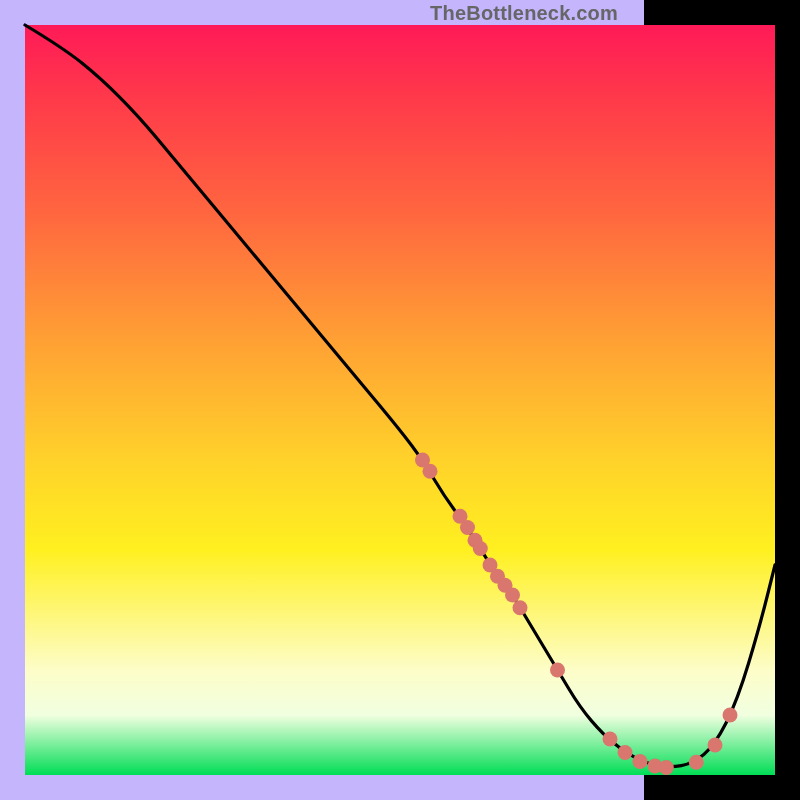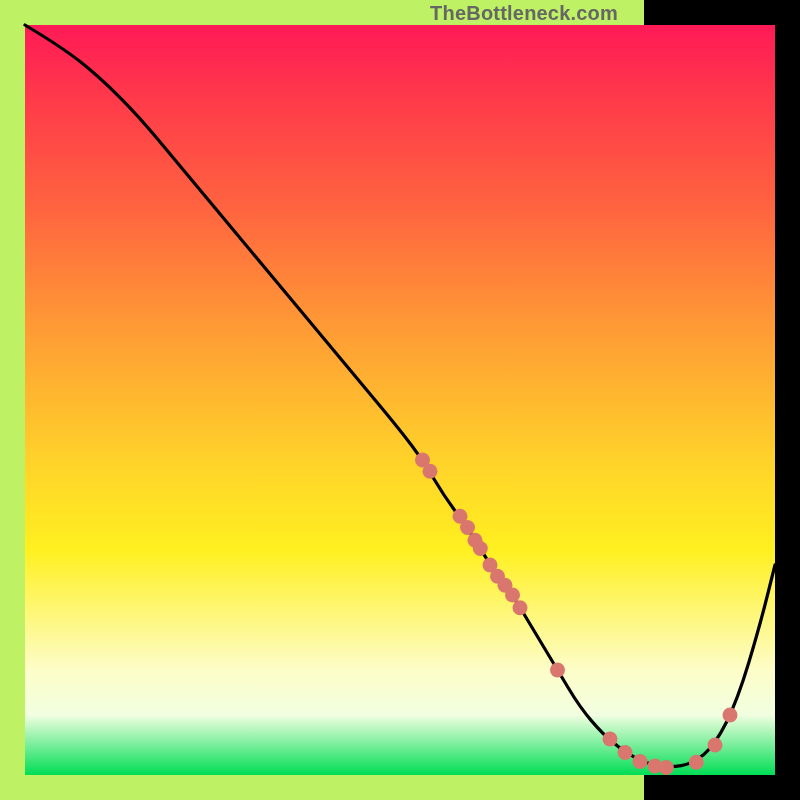--- a/index.html
+++ b/index.html
@@ -10,21 +10,21 @@
     background: #000;
     overflow: hidden;
     font-family: Arial, Helvetica, sans-serif;
   }
   .frame {
     position: absolute;
     left: 0;
     top: 0;
     width: 644px;
     height: 800px;
-    background: #bef264;
+    background: #c4b5fd;
   }
   .plot-bg {
     position: absolute;
     left: 25px;
     top: 25px;
     width: 750px;
     height: 750px;
     
     background: linear-gradient(
       to bottom,

